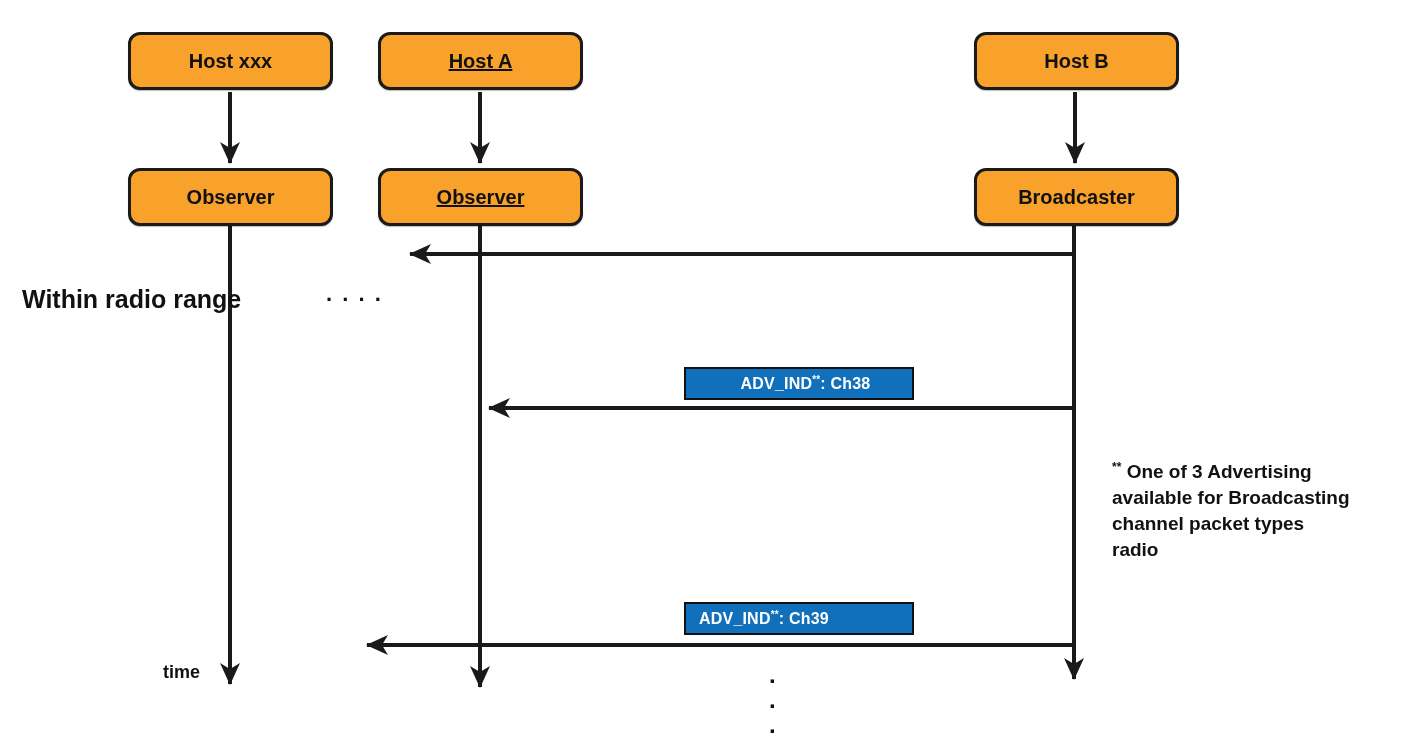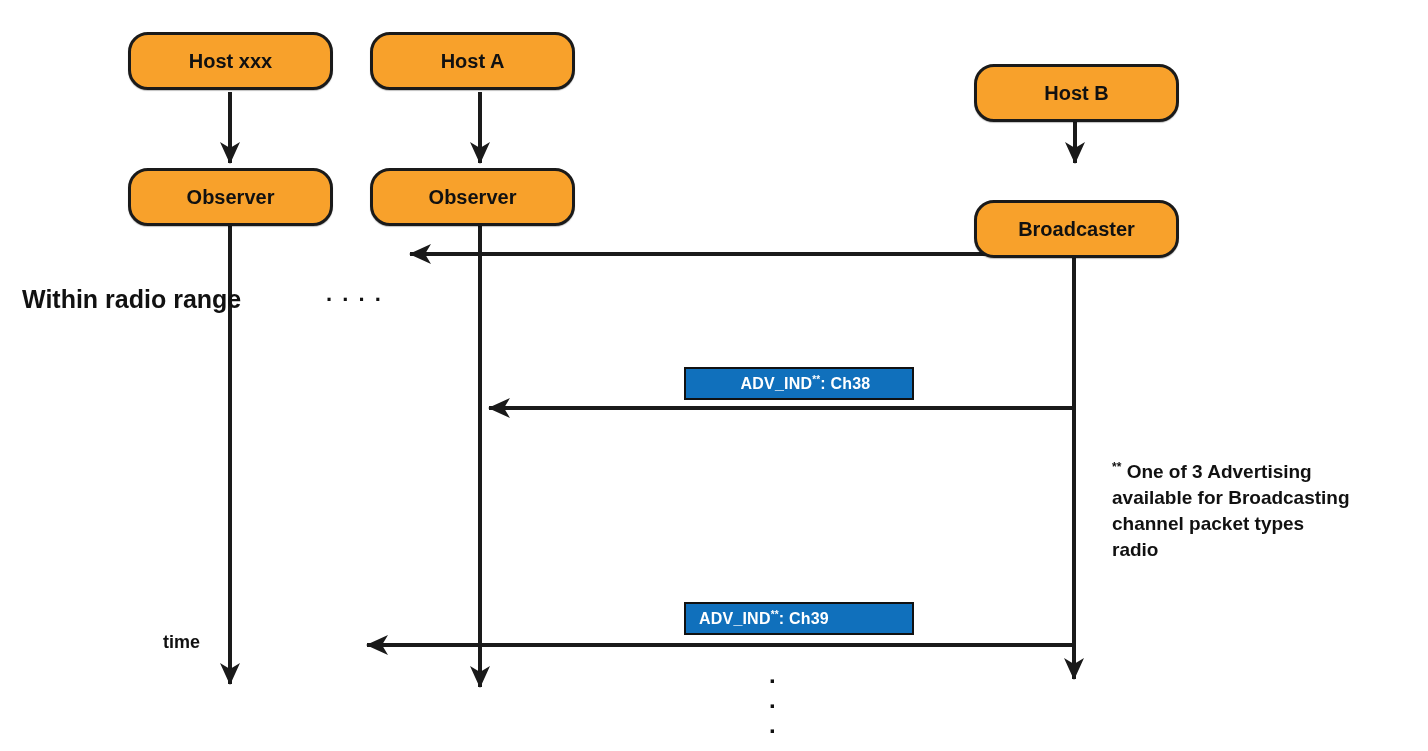--- a/index.html
+++ b/index.html
@@ -7,39 +7,39 @@
     --ink:#111111; --bg:#FFFFFF;
   }
   *{margin:0;padding:0;box-sizing:border-box;}
   html,body{width:1428px;height:751px;background:var(--bg);overflow:hidden;
     font-family:"Liberation Sans", sans-serif;}
   .canvas{position:relative;width:1428px;height:751px;background:var(--bg);}
   .arrows{position:absolute;left:0;top:0;width:1428px;height:751px;pointer-events:none;}
   .arrows line{stroke:var(--line);stroke-width:4;}
 
   .node{position:absolute;width:205px;height:58px;background:var(--orange);
-    border:3px solid var(--line);border-radius:20px;display:flex;align-items:center;
+    border:3px solid var(--line);border-radius:12px;display:flex;align-items:center;
     justify-content:center;font-weight:bold;font-size:20px;color:var(--ink);
     box-shadow:0 1px 1px rgba(0,0,0,0.25);}
   .row1{top:32px;} .row2{top:168px;}
-  .col1{left:128px;} .col2{left:370px;} .col3{left:974px;margin-top:32px;}
+  .col1{left:128px;} .col2{left:378px;text-decoration:underline;} .col3{left:974px;}
 
   .msg{position:absolute;left:684px;width:230px;height:33px;background:var(--blue);
     border:2px solid var(--blue-border);display:flex;align-items:center;
     padding-left:13px;color:#FFFFFF;font-weight:bold;font-size:16px;letter-spacing:0.2px;}
   .msg sup{font-size:10px;line-height:0;vertical-align:super;}
   .msg1{top:212px;} .msg2{top:367px;justify-content:center;} .msg3{top:602px;}
 
   .txt{position:absolute;color:var(--ink);font-weight:bold;}
   .state{left:1213px;top:36px;font-size:20px;line-height:25px;}
   .radio{left:22px;top:285px;font-size:25px;}
   .hdots{left:326px;top:281px;font-size:22px;letter-spacing:2px;}
   .note{left:1112px;top:459px;font-size:19px;line-height:26px;}
   .note sup{font-size:12px;line-height:0;vertical-align:super;}
-  .time{left:163px;top:632px;font-size:18px;}
+  .time{left:163px;top:662px;font-size:18px;}
   .vdots{left:769px;top:662px;font-size:24px;line-height:25px;white-space:pre-line;text-align:center;}
 </style>
 </head>
 <body>
 
 <div class="canvas">
 
   <svg class="arrows" width="1428" height="751" viewBox="0 0 1428 751">
     <defs>
       <marker id="ah" markerUnits="userSpaceOnUse" markerWidth="26" markerHeight="24" refX="21" refY="10" orient="auto">

